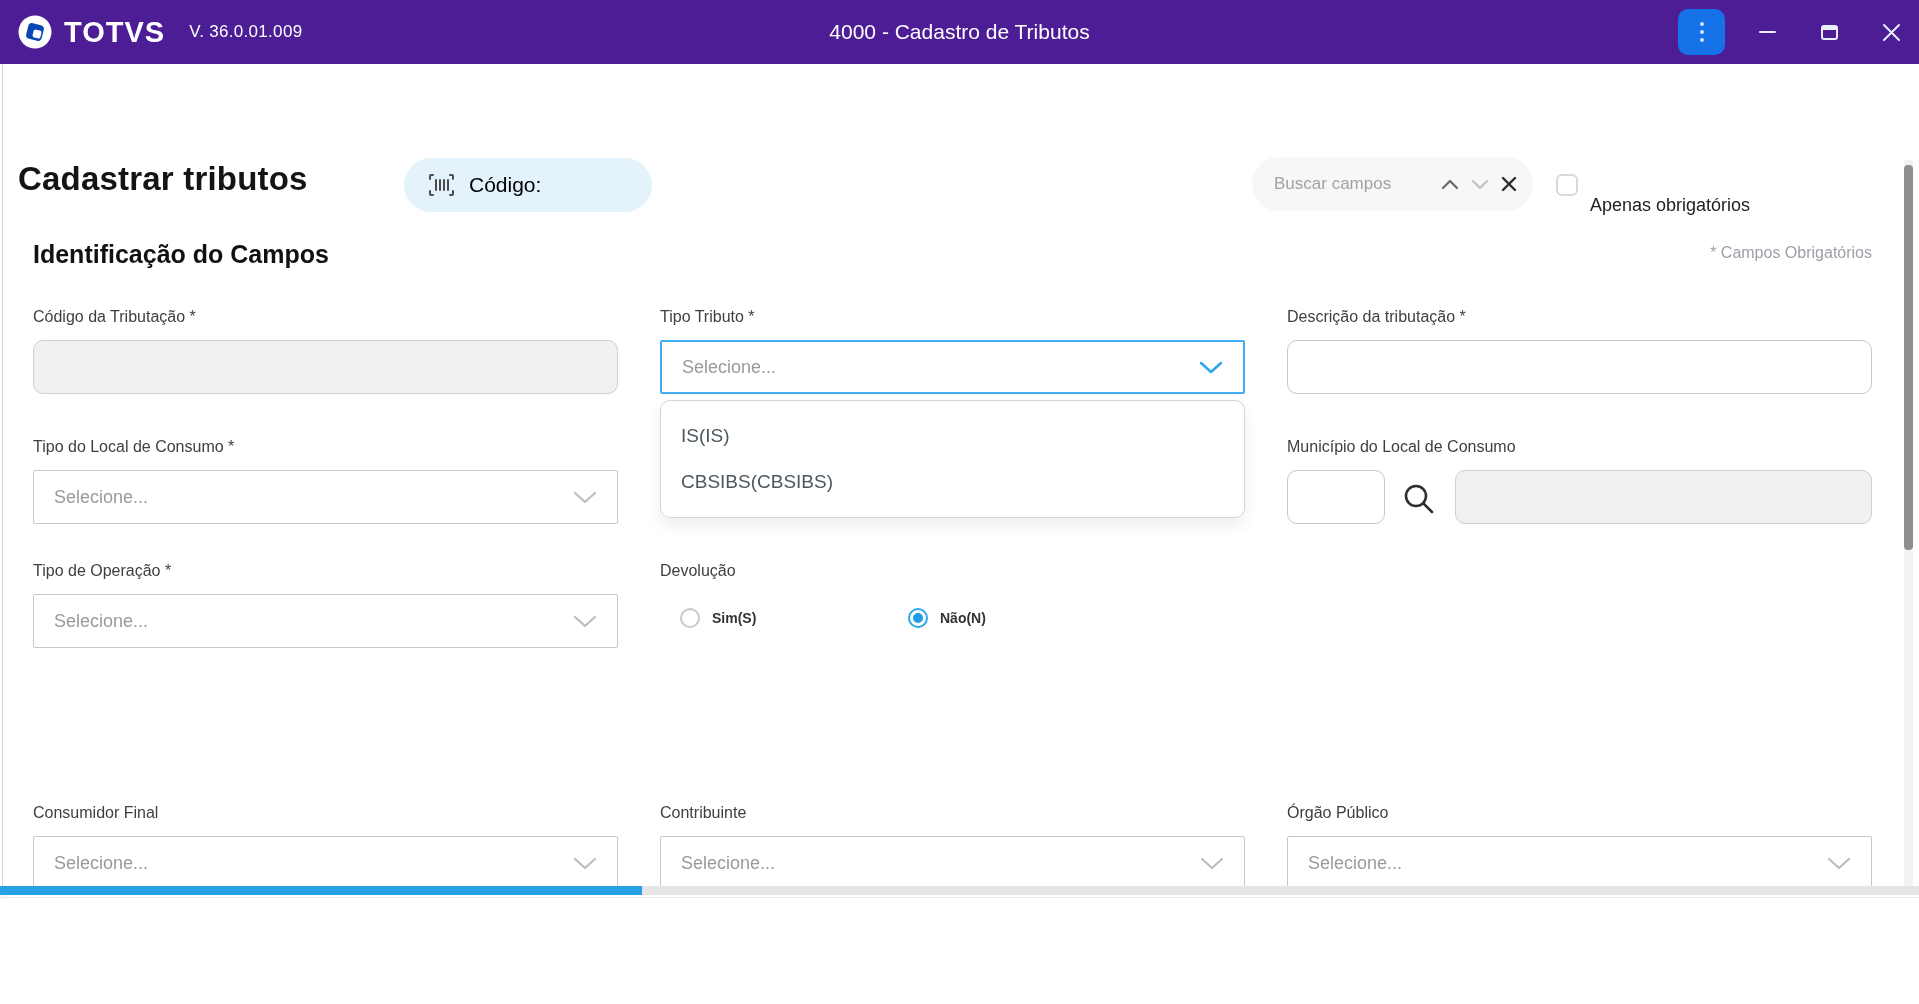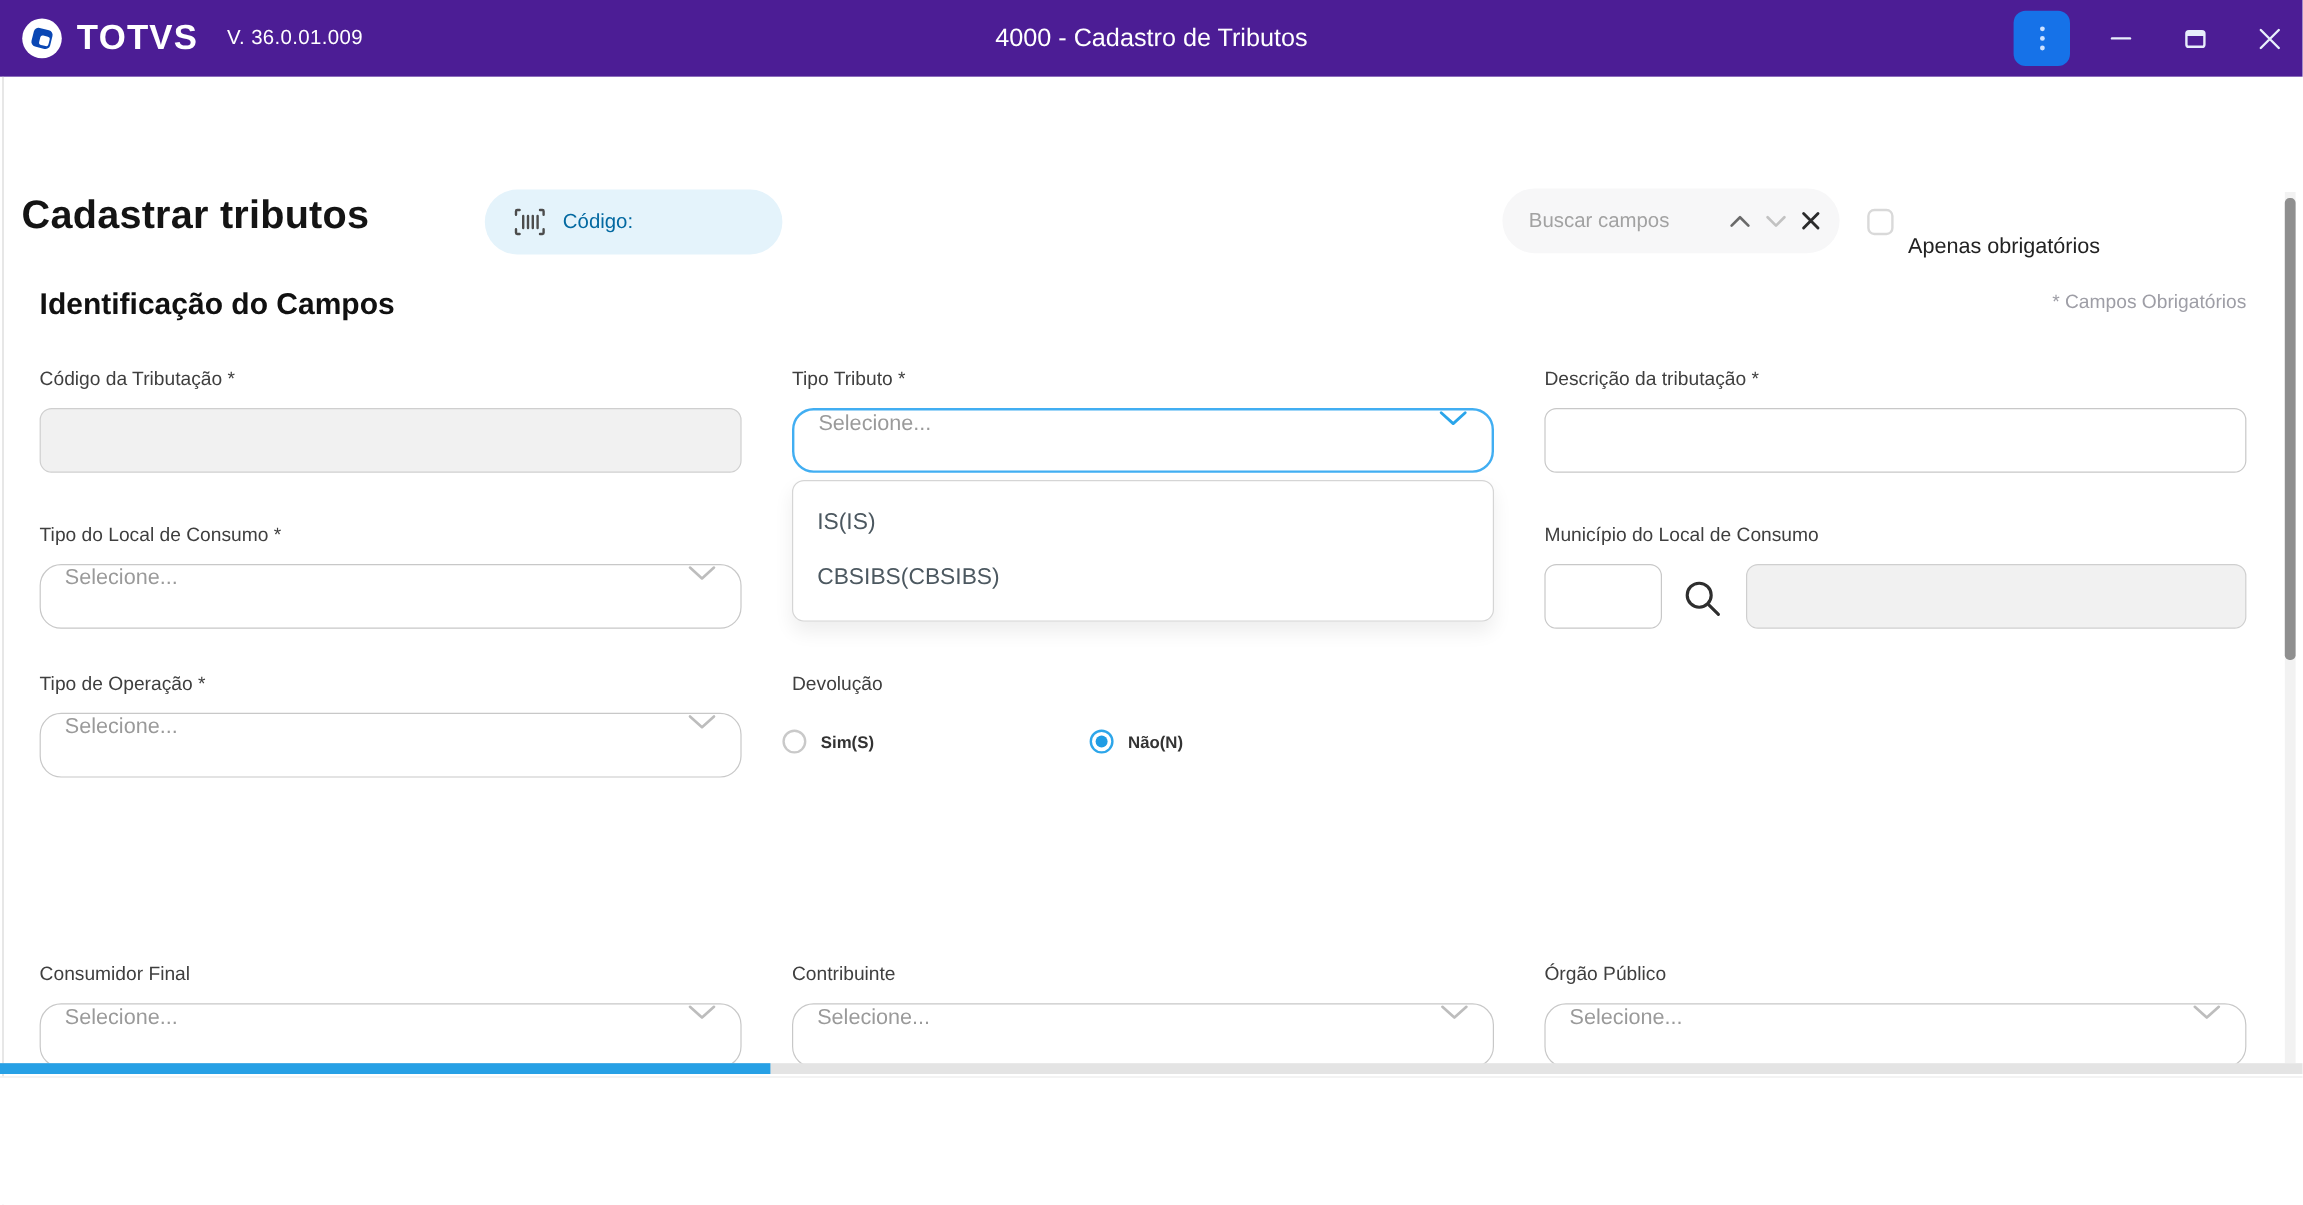--- a/index.html
+++ b/index.html
@@ -18,37 +18,37 @@
   .kebab-btn i { width:4px; height:4px; border-radius:50%; background:#cfe2ff; }
   .wc { width:40px; height:40px; display:flex; align-items:center; justify-content:center; margin-left:22px; cursor:pointer; }
   .wc:last-child { margin-right:8px; }
   .min-glyph { width:17px; height:2px; background:#e8eefc; border-radius:1px; }
   .max-glyph { width:17px; height:15px; border:2px solid #e8eefc; border-top-width:5px; border-radius:3px; }
 
   
   .header { position:absolute; left:0; top:64px; width:1919px; height:113px; background:#fff; }
   .page-title { position:absolute; left:18px; top:96px; font-size:33px; font-weight:800; color:#141414; letter-spacing:0.2px; }
   .codigo-chip { position:absolute; left:404px; top:94px; height:54px; min-width:248px; background:#e4f3fb; border-radius:27px; display:flex; align-items:center; gap:14px; padding:0 30px 0 24px; }
-  .codigo-chip .chip-label { font-size:17px; color:#0369a1; }
+  .codigo-chip .chip-label { font-size:21px; color:#000000; }
   .search-pill { position:absolute; left:1252px; top:93px; width:281px; height:54px; background:#f7f7f8; border-radius:27px; display:flex; align-items:center; padding:0 16px 0 22px; }
   .search-input { flex:1; min-width:0; border:none; outline:none; background:transparent; font-size:17px; color:#333; font-family:"Liberation Sans",sans-serif; }
   .search-input::placeholder { color:#a2a2a2; }
   .search-ctl { display:flex; align-items:center; gap:12px; }
   .search-ctl .ic { display:flex; align-items:center; justify-content:center; cursor:pointer; }
   .chk-row { position:absolute; left:1556px; top:64px; height:113px; display:flex; align-items:center; gap:12px; }
   .checkbox { width:22px; height:22px; border:2px solid #d9d9d9; border-radius:6px; background:#fff; cursor:pointer; }
   .chk-label { font-size:18px; color:#222;margin-top:41px; }
 
   
   .section-title { position:absolute; font-size:25px; font-weight:800; color:#111; }
   .req-note { position:absolute; right:47px; top:244px; font-size:16px; color:#9e9ea6; }
   .f-label { position:absolute; font-size:16px; color:#3f3f3f; }
   .inp { position:absolute; height:54px; border:1px solid #c8c8c8; border-radius:10px; background:#fff; font-size:18px; color:#333; padding:0 18px; outline:none; font-family:"Liberation Sans",sans-serif; }
   .inp.disabled { background:#f1f1f1; border-color:#cfcfcf; }
-  .select { position:absolute; height:54px; border:1px solid #c8c8c8; border-radius:18px; background:#fff; display:flex; align-items:flex-start; justify-content:space-between; padding:0 20px; cursor:pointer; }
+  .select { position:absolute; height:54px; border:1px solid #c8c8c8; border-radius:2px; background:#fff; display:flex; align-items:center; justify-content:space-between; padding:0 20px; cursor:pointer; }
   .select .ph { font-size:18px; color:#9a9a9a; }
   .select.focused { border:2px solid #41aef2; }
   .dd-panel { position:absolute; left:660px; top:400px; width:585px; background:#fff; border:1px solid #d5d5d5; border-radius:10px; box-shadow:0 8px 16px rgba(0,0,0,0.07); padding:12px 0; z-index:5; }
   .dd-option { height:46px; line-height:46px; padding:0 20px; font-size:19px; color:#4c5860; cursor:pointer; }
   .lookup-btn { position:absolute; left:1398px; top:478px; width:40px; height:40px; display:flex; align-items:center; justify-content:center; cursor:pointer; background:transparent; border:none; }
   .radio-row { position:absolute; display:flex; align-items:center; gap:12px; cursor:pointer; }
   .radio { width:20px; height:20px; border-radius:50%; background:#fff; border:2px solid #c9c9c9; }
   .radio.on { border:2px solid #2da6ea; position:relative; }
   .radio.on::after { content:""; position:absolute; left:3px; top:3px; width:10px; height:10px; border-radius:50%; background:#1f9ce4; }
   .radio-label { font-size:14px; font-weight:700; color:#333; }
@@ -196,21 +196,21 @@
   <div class="select" style="left:33px; top:594px; width:585px;">
     <span class="ph">Selecione...</span>
     <span style="display:flex;">
       <svg width="24" height="13" viewBox="0 0 24 13">
           <polyline points="2,2 12,11 22,2" fill="none" stroke="#bdbdbd" stroke-width="2.2" stroke-linecap="round" stroke-linejoin="round"></polyline>
         </svg>
     </span>
   </div>
 
   <div class="f-label" style="left:660px; top:562px;">Devolução</div>
-  <div class="radio-row" style="left:652px; top:608px;">
+  <div class="radio-row" style="left:680px; top:608px;">
     <span class="radio"></span>
     <span class="radio-label">Sim(S)</span>
   </div>
   <div class="radio-row" style="left:908px; top:608px;">
     <span class="radio on"></span>
     <span class="radio-label">Não(N)</span>
   </div>
 
 
   <div class="f-label" style="left:33px; top:804px;">Consumidor Final</div>

